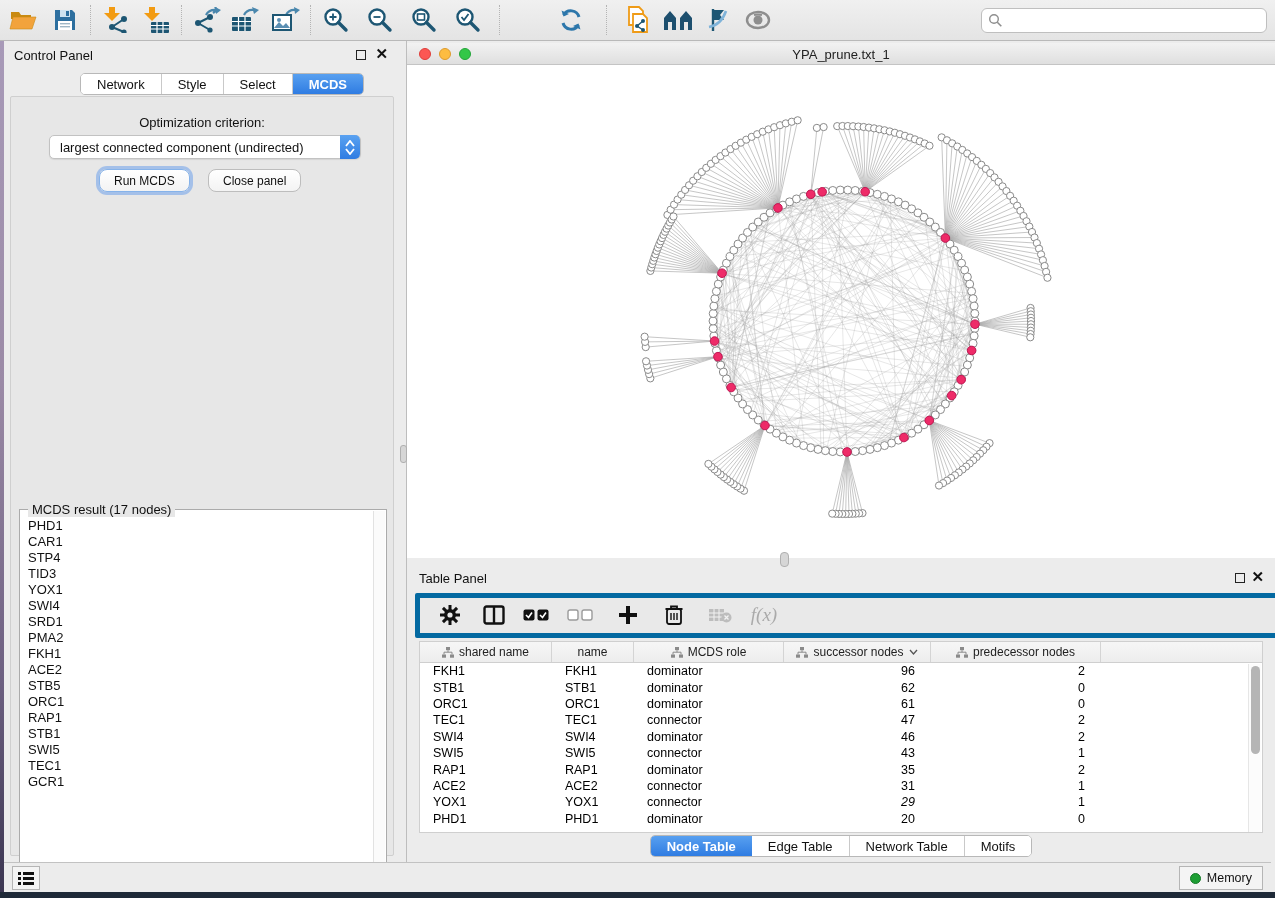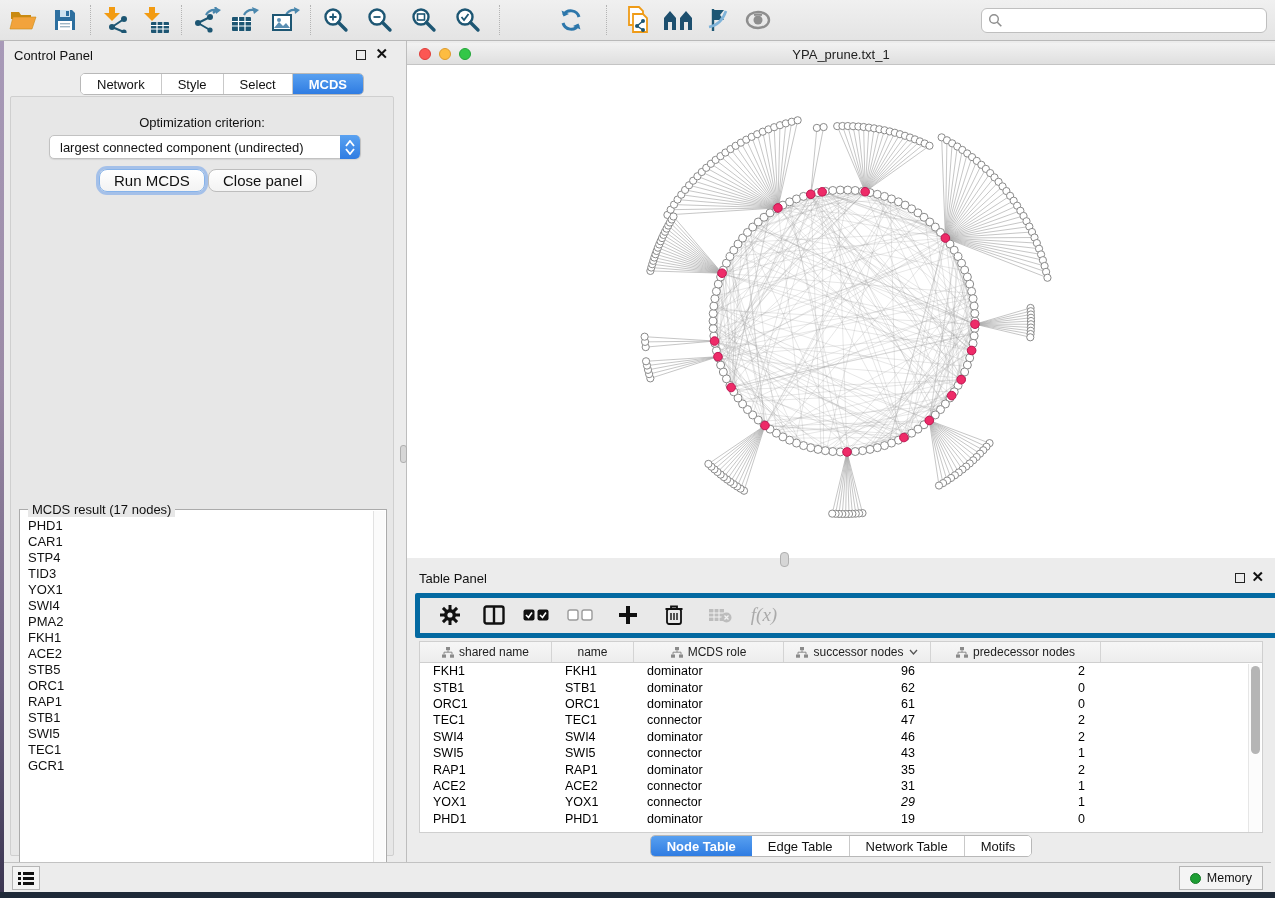--- a/index.html
+++ b/index.html
@@ -44,21 +44,21 @@
               background:#e7e7e7; border:1px solid #cfcfcf; border-radius:2px; }
   .opt-label { position:absolute; left:0; top:18px; width:100%; text-align:center; font-size:13px; color:#111; }
   .dropdown { position:absolute; left:38px; top:38px; width:312px; height:24px; background:#fff;
               border:1px solid #c2c2c2; border-radius:5px; display:flex; align-items:center;
               font-size:13px; padding-left:10px; color:#111;
               box-shadow:0 1px 1px rgba(0,0,0,0.08); }
   .dd-stepper { position:absolute; right:0px; top:-1px; width:20px; height:24px; border-radius:0 5px 5px 0;
               background:linear-gradient(180deg,#5aa2f1,#2f7ce2); display:flex; flex-direction:column;
               align-items:center; justify-content:center; gap:1px; }
   .btn { background:linear-gradient(180deg,#ffffff,#f3f3f3); border:1px solid #bdbdbd; border-radius:8px;
-         font-size:15px; height:23px; padding:0 14px; display:flex; align-items:center; color:#111;
+         font-size:12px; height:23px; padding:0 14px; display:flex; align-items:center; color:#111;
          font-family:"Liberation Sans", sans-serif; }
   .btn-run { position:absolute; left:88px; top:72px; border-color:#86b3ea;
              box-shadow:0 0 0 3px rgba(110,160,235,0.55); }
   .btn-closepanel { position:absolute; left:197px; top:72px; }
 
   .mcds-box { position:absolute; left:8px; top:412px; width:368px; height:370px; background:#fff;
               border:1px solid #ababab; }
   .mcds-legend { position:absolute; left:8px; top:-8px; background:#e7e7e7; padding:0 4px; font-size:13px; color:#111; }
   .mcds-list { position:absolute; left:2px; top:8px; width:352px; height:356px; overflow:hidden; }
   .mcds-item { font-size:13px; line-height:16px; padding-left:6px; color:#111; }
@@ -311,20 +311,21 @@
 
     <div class="mcds-box">
       <div class="mcds-legend">MCDS result (17 nodes)</div>
       <div class="mcds-list">
           <div class="mcds-item">PHD1</div>
           <div class="mcds-item">CAR1</div>
           <div class="mcds-item">STP4</div>
           <div class="mcds-item">TID3</div>
           <div class="mcds-item">YOX1</div>
           <div class="mcds-item">SWI4</div>
+          <div class="mcds-item">SRD1</div>
           <div class="mcds-item">PMA2</div>
           <div class="mcds-item">FKH1</div>
           <div class="mcds-item">ACE2</div>
           <div class="mcds-item">STB5</div>
           <div class="mcds-item">ORC1</div>
           <div class="mcds-item">RAP1</div>
           <div class="mcds-item">STB1</div>
           <div class="mcds-item">SWI5</div>
           <div class="mcds-item">TEC1</div>
           <div class="mcds-item">GCR1</div>
@@ -1229,21 +1230,21 @@
           <div class="td" style="width: 132px;">YOX1</div>
           <div class="td" style="width: 82px;">YOX1</div>
           <div class="td" style="width: 150px;">connector</div>
           <div class="td num" style="width: 147px; font-style: italic;">29</div>
           <div class="td num" style="width: 170px;">1</div>
         </div>
         <div class="tr">
           <div class="td" style="width: 132px;">PHD1</div>
           <div class="td" style="width: 82px;">PHD1</div>
           <div class="td" style="width: 150px;">dominator</div>
-          <div class="td num" style="width: 147px;">19</div>
+          <div class="td num" style="width: 147px;">20</div>
           <div class="td num" style="width: 170px;">0</div>
         </div>
       </div>
     <div class="tbl-scroll">
       <div class="tbl-thumb"></div>
     </div>
   </div>
 
   <div class="table-tabs">
     <div class="seg-control">

